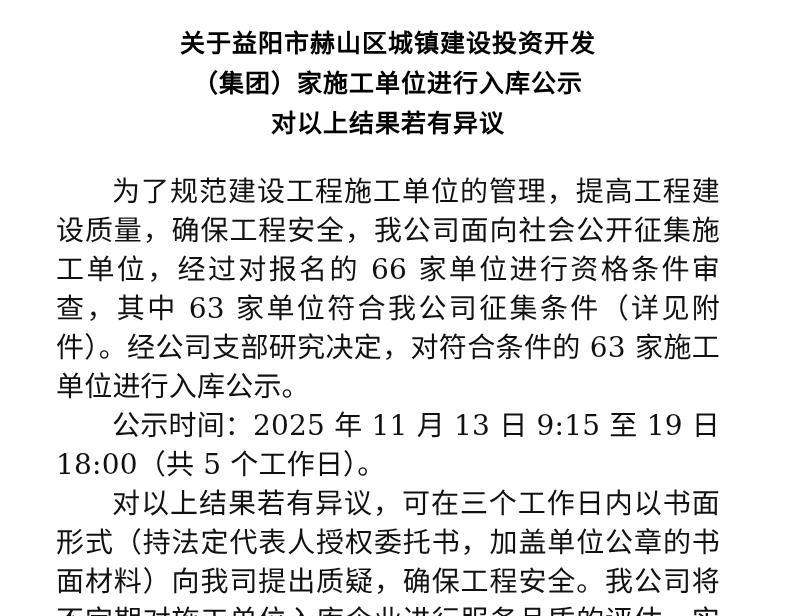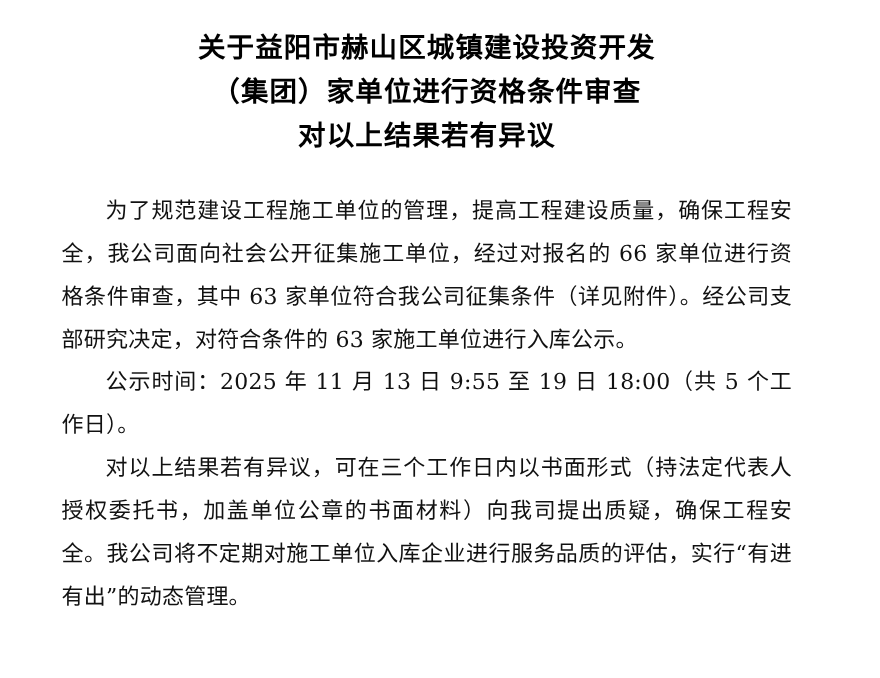--- a/index.html
+++ b/index.html
@@ -34,43 +34,43 @@
     color: #000000;
   }
   .doc-title .title-line {
     display: block;
     white-space: nowrap;
   }
   .body-block {
     margin-top: 28px;
   }
   p.para {
-    font-size: 20px;
+    font-size: 28px;
     line-height: 39px;
     letter-spacing: 0.2px;
     margin: 0;
     text-indent: 2em;
     text-align: justify;
     text-justify: inter-ideograph;
     color: #111111;
   }
   p.para + p.para {
     margin-top: 0;
   }
 </style>
 </head>
 <body>
 
 <div class="page">
 
   <h1 class="doc-title">
     <span class="title-line">关于益阳市赫山区城镇建设投资开发</span>
-    <span class="title-line">（集团）家单位进行资格条件审查</span>
+    <span class="title-line">（集团）家施工单位进行入库公示</span>
     <span class="title-line">对以上结果若有异议</span>
   </h1>
 
   <div class="body-block">
     <p class="para">为了规范建设工程施工单位的管理，提高工程建设质量，确保工程安全，我公司面向社会公开征集施工单位，经过对报名的 66 家单位进行资格条件审查，其中 63 家单位符合我公司征集条件（详见附件）。经公司支部研究决定，对符合条件的 63 家施工单位进行入库公示。</p>
-    <p class="para">公示时间：2025 年 11 月 13 日 9:55 至 19 日 18:00（共 5 个工作日）。</p>
+    <p class="para">公示时间：2025 年 11 月 13 日 9:15 至 19 日 18:00（共 5 个工作日）。</p>
     <p class="para">对以上结果若有异议，可在三个工作日内以书面形式（持法定代表人授权委托书，加盖单位公章的书面材料）向我司提出质疑，确保工程安全。我公司将不定期对施工单位入库企业进行服务品质的评估，实行“有进有出”的动态管理。</p>
   </div>
 
 </div>
 
 </body></html>

